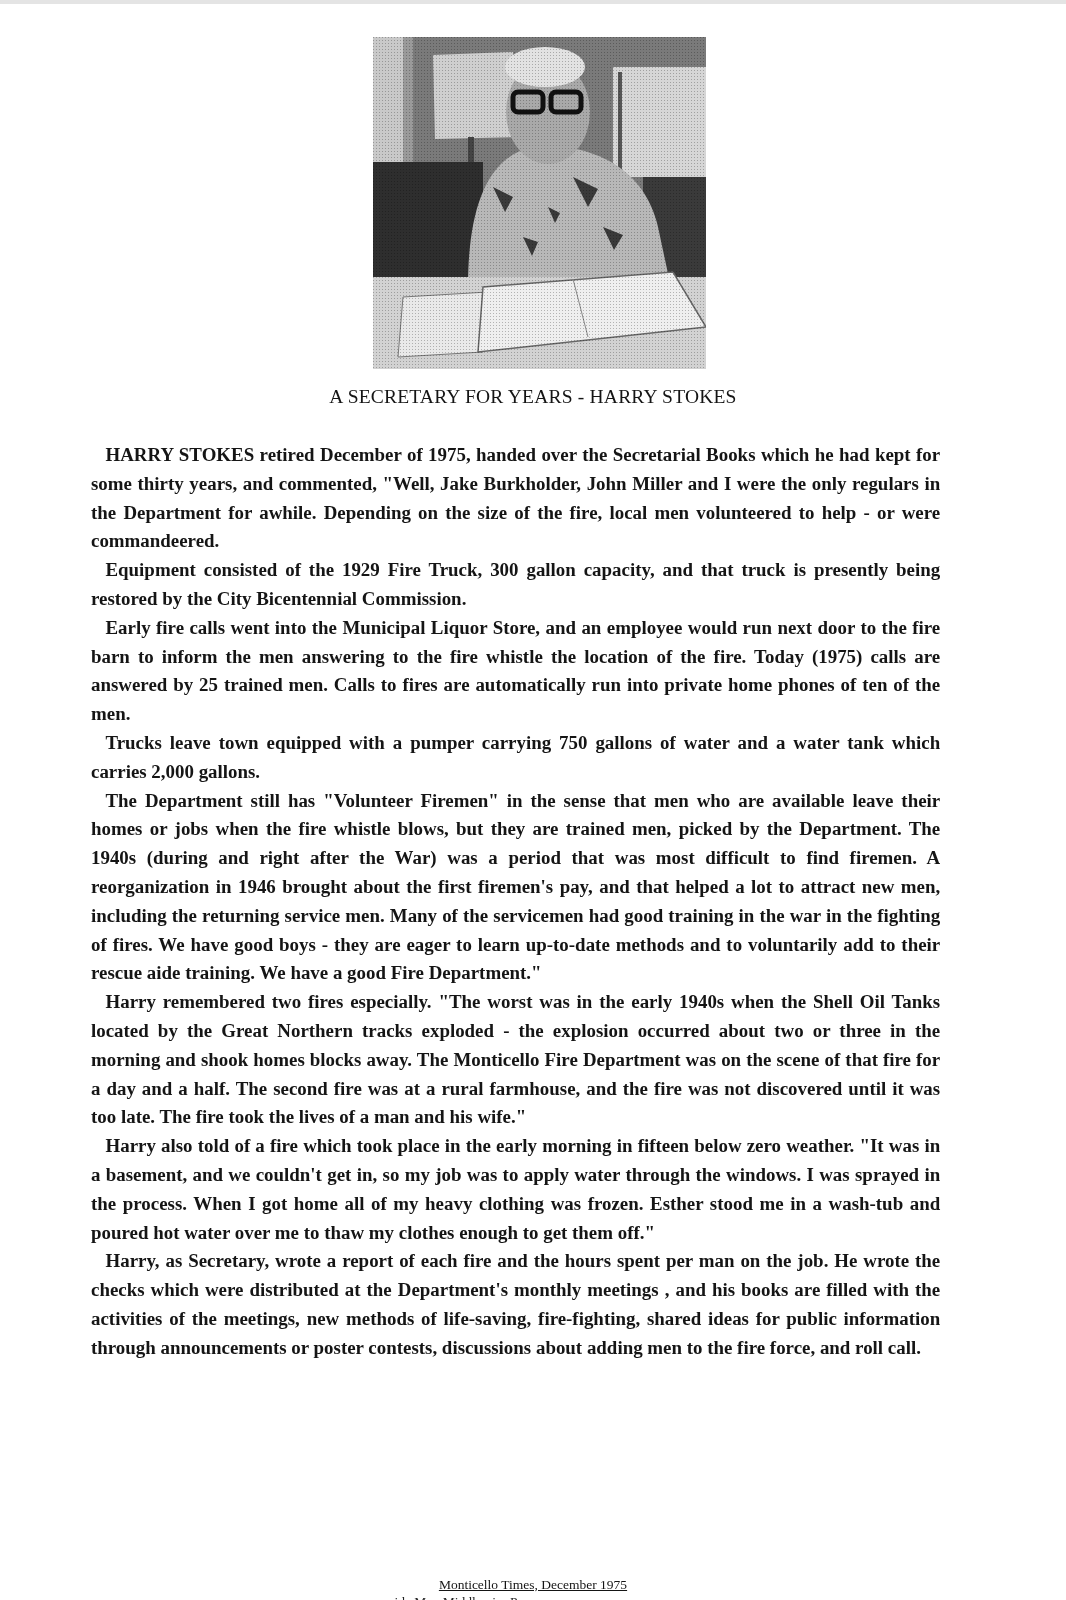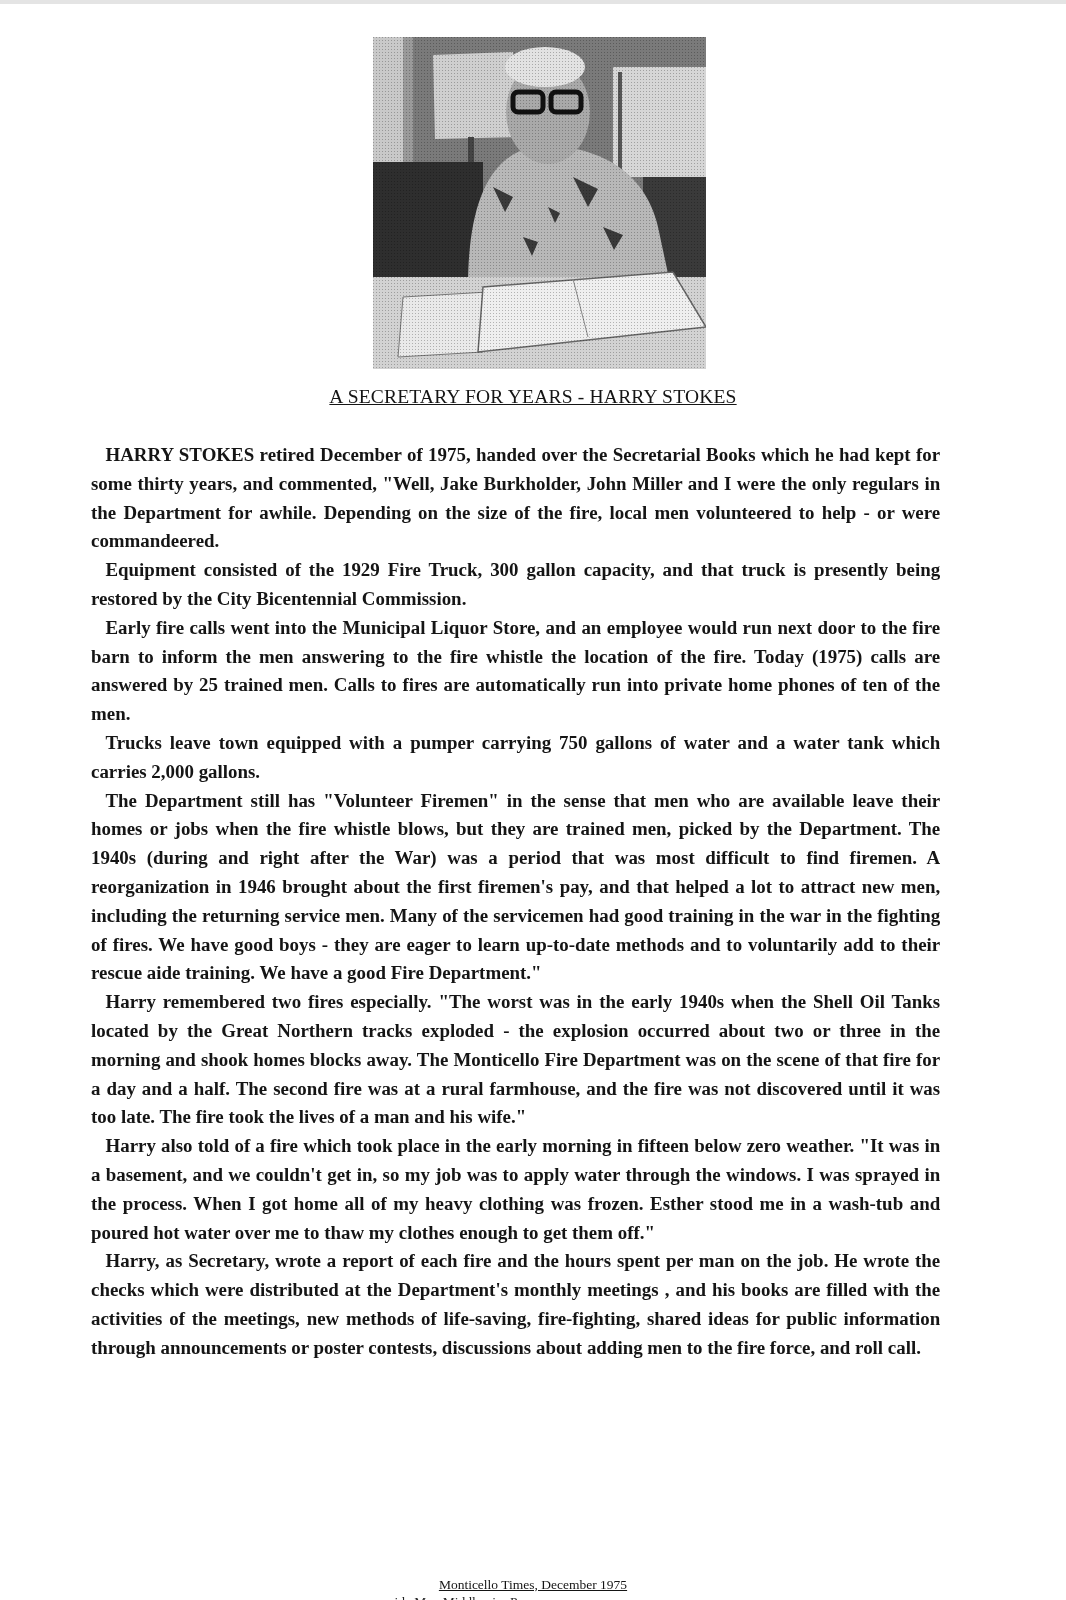--- a/index.html
+++ b/index.html
@@ -8,21 +8,21 @@
     font-family: "Liberation Serif", serif; color: #151515;
   }
   .topline { position: absolute; left: 0; top: 0; width: 1066px; height: 4px; background: #e4e4e4; }
   .photo {
     position: absolute; left: 373px; top: 37px; width: 333px; height: 332px;
     background: #6f6f6f; overflow: hidden;
   }
   .photo svg { display: block; }
   .title {
     position: absolute; left: 0; width: 1066px; top: 386px; text-align: center;
-    font-size: 19.5px; text-decoration: underline; letter-spacing: 0.2px;
+    font-size: 19.5px; letter-spacing: 0.2px;
   }
   .body {
     position: absolute; left: 91px; top: 441px; width: 880px;
     font-size: 19.6px; line-height: 28.8px; font-weight: bold;
     text-align: justify; transform: scaleX(0.965); transform-origin: left top;
   }
   .body p { margin: 0; text-indent: 15px; }
   .source {
     position: absolute; left: 0; width: 1066px; top: 1577px; text-align: center;
     font-size: 13.5px; text-decoration: underline;

